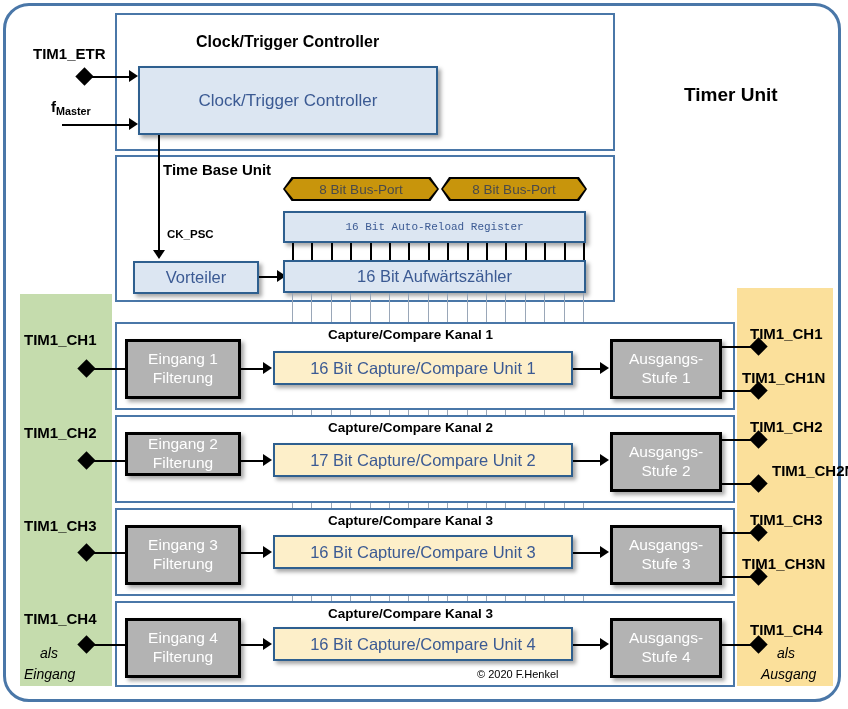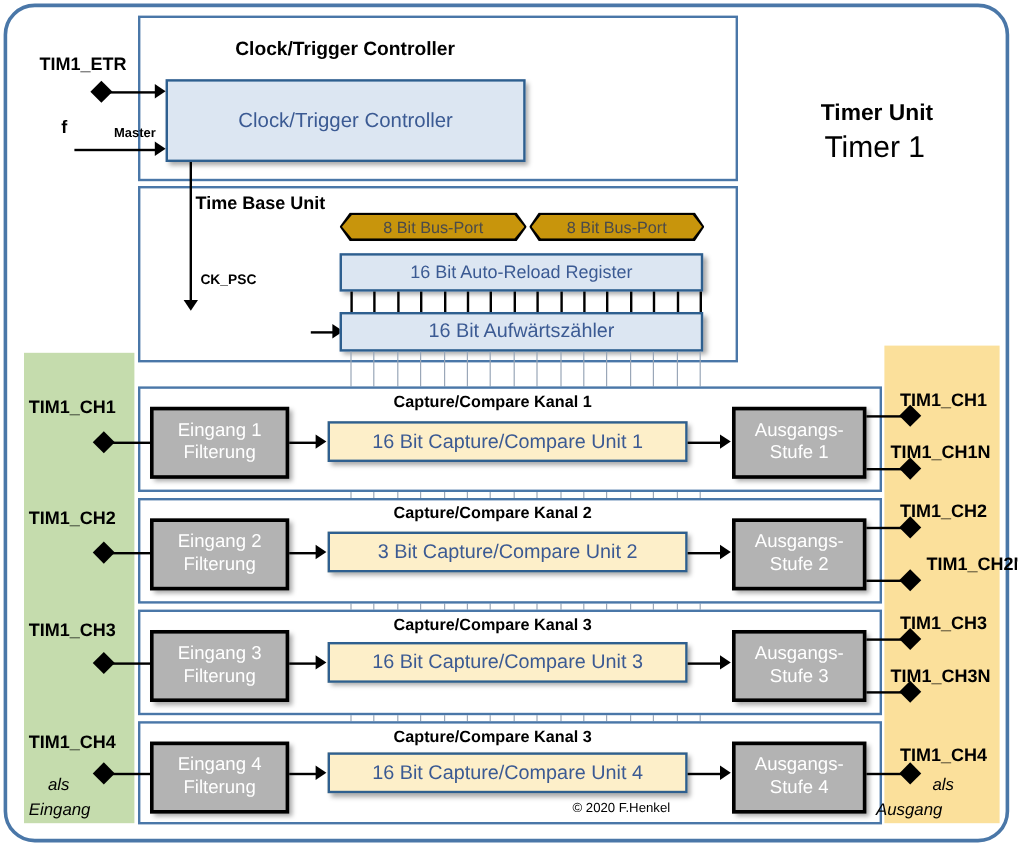--- a/index.html
+++ b/index.html
@@ -62,34 +62,33 @@
   .arrow-d{position:absolute;width:0;height:0;border-left:6px solid transparent;
     border-right:6px solid transparent;border-top:9px solid #000;}
 
   
   .diamond{position:absolute;width:13px;height:13px;background:#000;
     transform:rotate(45deg);}
 
   .title-small{font-weight:bold;font-size:19px;color:#000;}
   .title-big{font-size:25px;color:#000;}
   .copyright{position:absolute;font-size:11px;color:#000;white-space:nowrap;}
-  .sub{font-size:.72em;vertical-align:-0.25em;margin-left:39px;}
+  .sub{font-size:.72em;vertical-align:-0.25em;}
 </style>
 </head>
 <body>
 
 <div id="root">
 
   <div class="outer-frame"></div>
 
   <div class="band green"></div>
   <div class="band yellow"></div>
 
   <div class="lbl title-small" style="left:684px;top:84px;">Timer Unit</div>
-  <div class="lbl title-big" style="left:687px;top:109px;">Timer 1</div>
 
   <div class="group" style="left:115px;top:13px;width:500px;height:138px;"></div>
   <div class="lbl bold" style="left:196px;top:33px;font-size:16px;">Clock/Trigger Controller</div>
   <div class="bluebox sh" style="left:138px;top:66px;width:300px;height:69px;font-size:17px;">Clock/Trigger Controller</div>
 
   <div class="lbl bold" style="left:33px;top:45px;font-size:15px;">TIM1_ETR</div>
   <div class="diamond" style="left:78px;top:70px;"></div>
   <div class="wire h" style="left:91px;top:76px;width:40px;"></div>
   <div class="arrow-r" style="left:129px;top:70px;"></div>
 
@@ -104,41 +103,42 @@
 
   <div class="wire v" style="left:158px;top:135px;height:118px;"></div>
   <div class="arrow-d" style="left:153px;top:250px;"></div>
   <div class="lbl bold" style="left:167px;top:228px;font-size:11.5px;">CK_PSC</div>
 
   <div class="hexport-o" style="left:283px;top:177px;width:156px;height:24px;"></div>
   <div class="hexport" style="left:285px;top:179px;width:152px;height:20px;">8 Bit Bus-Port</div>
   <div class="hexport-o" style="left:441px;top:177px;width:146px;height:24px;"></div>
   <div class="hexport" style="left:443px;top:179px;width:142px;height:20px;">8 Bit Bus-Port</div>
 
-  <div class="bluebox sh" style="left:283px;top:211px;width:303px;height:32px;font-size:15px;">16 Bit Auto-Reload Register</div>
+  <div class="bluebox sh" style="left:283px;top:211px;width:303px;height:32px;font-size:11px;font-family:Liberation Mono, monospace;">16 Bit Auto-Reload Register</div>
 
   <div id="ticks">
       <div class="tick" style="left: 292px; top: 243px; height: 17px;"></div>
       <div class="tick" style="left: 311.4px; top: 243px; height: 17px;"></div>
       <div class="tick" style="left: 330.8px; top: 243px; height: 17px;"></div>
       <div class="tick" style="left: 350.2px; top: 243px; height: 17px;"></div>
       <div class="tick" style="left: 369.6px; top: 243px; height: 17px;"></div>
       <div class="tick" style="left: 389px; top: 243px; height: 17px;"></div>
       <div class="tick" style="left: 408.4px; top: 243px; height: 17px;"></div>
       <div class="tick" style="left: 427.8px; top: 243px; height: 17px;"></div>
       <div class="tick" style="left: 447.2px; top: 243px; height: 17px;"></div>
       <div class="tick" style="left: 466.6px; top: 243px; height: 17px;"></div>
       <div class="tick" style="left: 486px; top: 243px; height: 17px;"></div>
       <div class="tick" style="left: 505.4px; top: 243px; height: 17px;"></div>
       <div class="tick" style="left: 524.8px; top: 243px; height: 17px;"></div>
       <div class="tick" style="left: 544.2px; top: 243px; height: 17px;"></div>
       <div class="tick" style="left: 563.6px; top: 243px; height: 17px;"></div>
       <div class="tick" style="left: 583px; top: 243px; height: 17px;"></div>
     </div>
 
+  <div class="bluebox sh" style="left:133px;top:261px;width:126px;height:33px;font-size:16.5px;">Vorteiler</div>
   <div class="wire h" style="left:259px;top:276px;width:20px;"></div>
   <div class="arrow-r" style="left:277px;top:270px;"></div>
 
   <div class="bluebox sh" style="left:283px;top:260px;width:303px;height:33px;font-size:16.5px;">16 Bit Aufwärtszähler</div>
 
   <div id="buslines">
       <div class="busline" style="left: 292px; top: 293px; height: 393px;"></div>
       <div class="busline" style="left: 311.4px; top: 293px; height: 393px;"></div>
       <div class="busline" style="left: 330.8px; top: 293px; height: 393px;"></div>
       <div class="busline" style="left: 350.2px; top: 293px; height: 393px;"></div>
@@ -176,27 +176,27 @@
       <div class="diamond" style="left: 80px; top: 362px; z-index: 7;"></div>
       <div class="wire h" style="left: 92px; top: 368px; width: 33px; z-index: 7;"></div>
       <div class="lbl bold" style="left: 750px; top: 325px; font-size: 15px; z-index: 7;">TIM1_CH1</div>
       <div class="wire h" style="left: 722px; top: 346px; width: 35px; z-index: 7;"></div>
       <div class="diamond" style="left: 752px; top: 340px; z-index: 8;"></div>
       <div class="lbl bold" style="left: 742px; top: 369px; font-size: 15px; z-index: 7;">TIM1_CH1N</div>
       <div class="wire h" style="left: 722px; top: 390px; width: 35px; z-index: 7;"></div>
       <div class="diamond" style="left: 752px; top: 384px; z-index: 8;"></div>
       <div class="group" style="left: 115px; top: 415px; width: 620px; height: 88px; background: rgb(255, 255, 255);"></div>
       <div class="lbl bold" style="left: 326px; top: 420px; font-size: 13.5px; z-index: 6; background: rgb(255, 255, 255); padding: 0px 2px;">Capture/Compare Kanal 2</div>
-      <div class="greybox sh" style="left: 125px; top: 432px; width: 116px; height: 60px; font-size: 15.5px; flex-direction: column; z-index: 5;">
+      <div class="greybox sh" style="left: 125px; top: 432px; width: 116px; height: 44px; font-size: 15.5px; flex-direction: column; z-index: 5;">
         <div class="span" style="">Eingang 2</div>
         <div class="span" style="">Filterung</div>
       </div>
       <div class="wire h" style="left: 241px; top: 460px; width: 24px; z-index: 6;"></div>
       <div class="arrow-r" style="left: 263px; top: 454px; z-index: 6;"></div>
-      <div class="creambox sh" style="left: 273px; top: 443px; width: 300px; height: 34px; font-size: 16.5px; z-index: 5;">3 Bit Capture/Compare Unit 2</div>
+      <div class="creambox sh" style="left: 273px; top: 443px; width: 300px; height: 34px; font-size: 16.5px; z-index: 5;">17 Bit Capture/Compare Unit 2</div>
       <div class="wire h" style="left: 573px; top: 460px; width: 29px; z-index: 6;"></div>
       <div class="arrow-r" style="left: 600px; top: 454px; z-index: 6;"></div>
       <div class="greybox sh" style="left: 610px; top: 432px; width: 112px; height: 60px; font-size: 15.5px; flex-direction: column; z-index: 5;">
         <div class="span" style="">Ausgangs-</div>
         <div class="span" style="">Stufe 2</div>
       </div>
       <div class="lbl bold" style="left: 24px; top: 424px; font-size: 15px; z-index: 7;">TIM1_CH2</div>
       <div class="diamond" style="left: 80px; top: 454px; z-index: 7;"></div>
       <div class="wire h" style="left: 92px; top: 460px; width: 33px; z-index: 7;"></div>
       <div class="lbl bold" style="left: 750px; top: 418px; font-size: 15px; z-index: 7;">TIM1_CH2</div>
@@ -248,17 +248,17 @@
       <div class="diamond" style="left: 80px; top: 638px; z-index: 7;"></div>
       <div class="wire h" style="left: 92px; top: 644px; width: 33px; z-index: 7;"></div>
       <div class="lbl bold" style="left: 750px; top: 621px; font-size: 15px; z-index: 7;">TIM1_CH4</div>
       <div class="wire h" style="left: 722px; top: 644px; width: 35px; z-index: 7;"></div>
       <div class="diamond" style="left: 752px; top: 638px; z-index: 8;"></div>
     </div>
 
   <div class="lbl ital" style="left:40px;top:645px;font-size:14px;">als</div>
   <div class="lbl ital" style="left:24px;top:666px;font-size:14px;">Eingang</div>
   <div class="lbl ital" style="left:777px;top:645px;font-size:14px;">als</div>
-  <div class="lbl ital" style="left:730px;top:666px;font-size:14px;">Ausgang</div>
+  <div class="lbl ital" style="left:761px;top:666px;font-size:14px;">Ausgang</div>
 
   <div class="copyright" style="left:477px;top:668px;">© 2020 F.Henkel</div>
 
 </div>
 
 </body></html>

